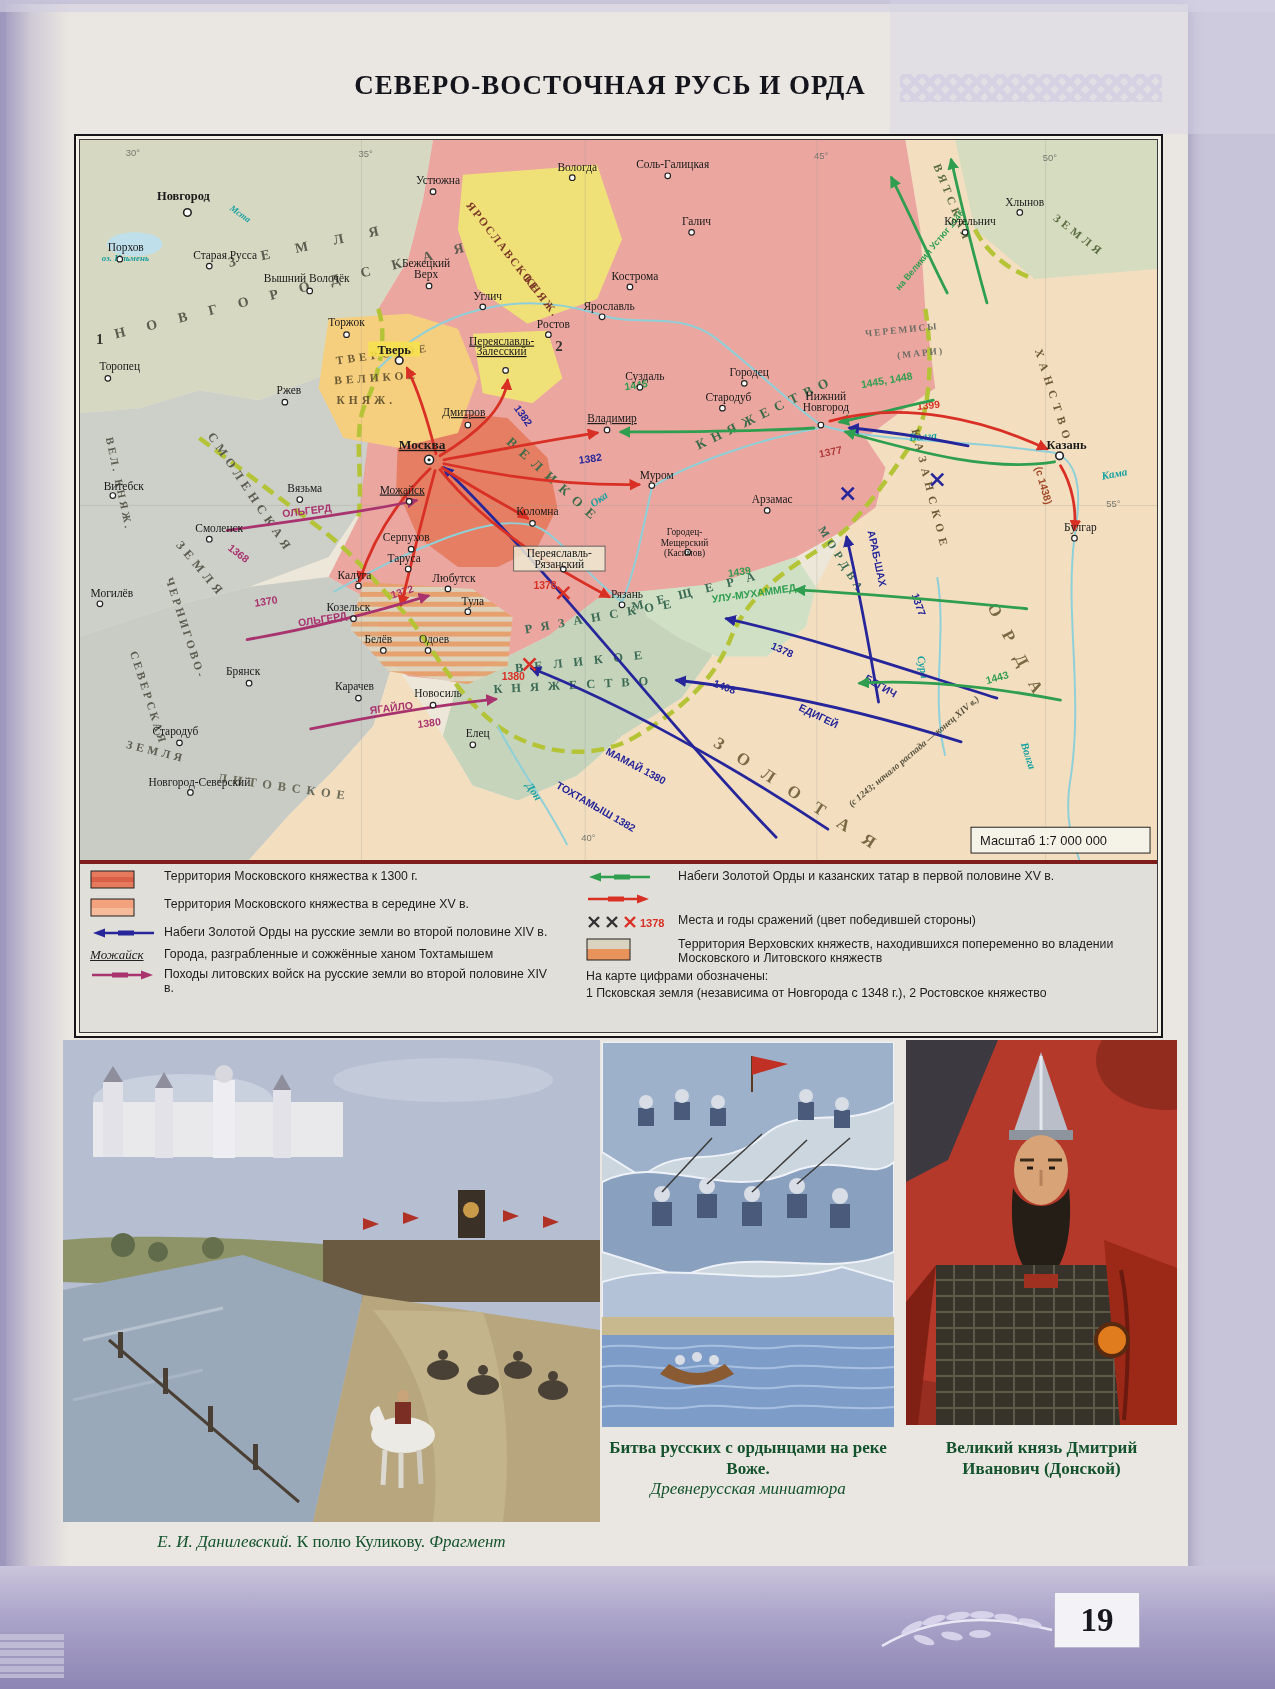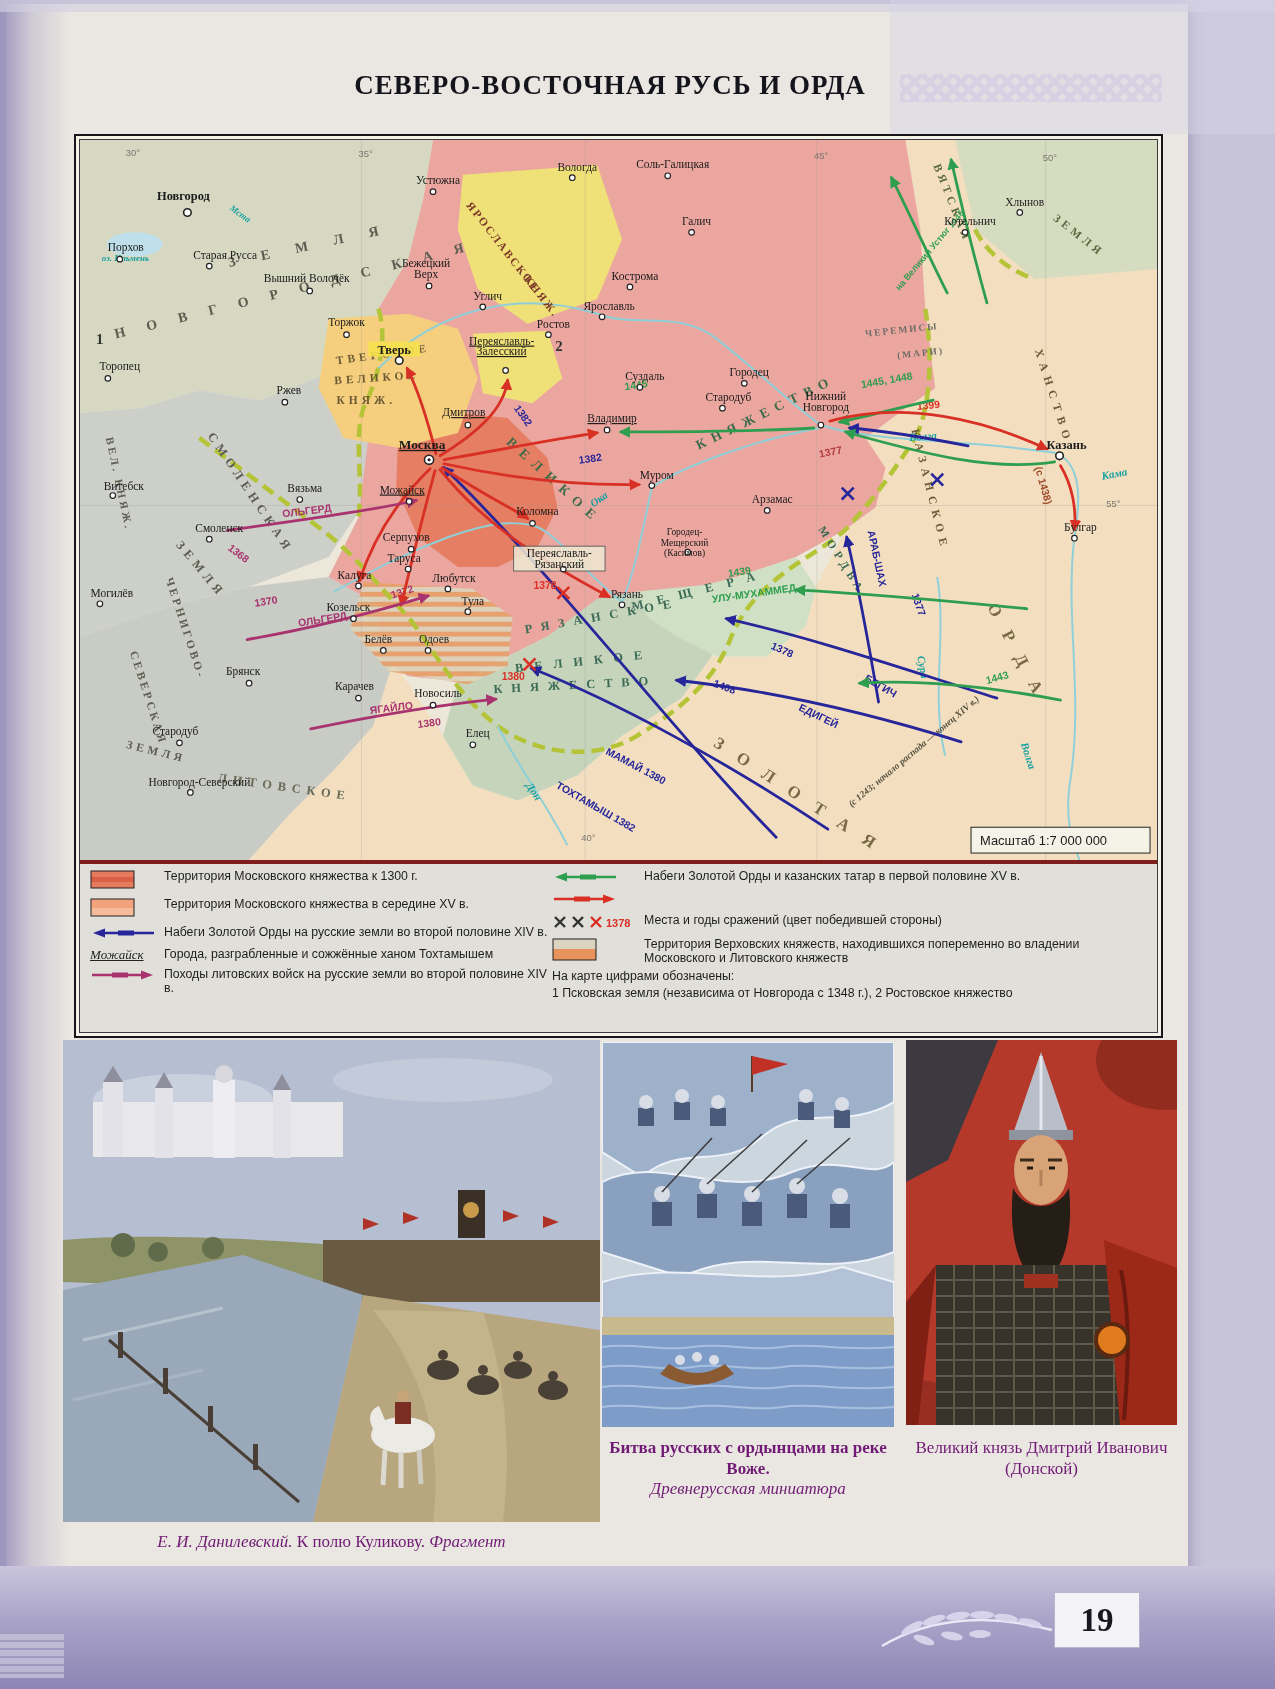--- a/index.html
+++ b/index.html
@@ -18,31 +18,31 @@
                  repeating-linear-gradient(-45deg,#cfcbe4 0 5px,transparent 5px 11px)}
   
   #map-frame{left:74px;top:134px;width:1089px;height:904px;box-sizing:border-box;
       border:2px solid #15151a;padding:3px;background:#f4f1e6}
   #map-inner{width:100%;height:100%;box-sizing:border-box;border:1px solid #3a3a40;position:relative;overflow:hidden;background:#ece7d8}
   #map-svg{display:block}
   
   #legend{position:relative;height:169px;background:#e0dfd9;border-top:4px solid #7f1d1d;font-size:12.3px;color:#1d1d1d;line-height:1.14}
   .leg-col{position:absolute;top:5px}
   #legend-left{left:10px;width:470px}
-  #legend-right{left:472px;width:578px}
+  #legend-right{left:506px;width:578px}
   .leg-row{display:flex;align-items:flex-start;margin-bottom:4px}
   .leg-sym{flex:none;width:74px;padding-top:1px}
   #legend-right .leg-sym{width:92px}
   .leg-txt{flex:1}
   .mozh{font-family:"Liberation Serif",serif;font-style:italic;text-decoration:underline;font-size:13px;color:#222}
   .leg-note{margin-top:3px}
   
   .fig{overflow:hidden;background:#888}
   .fig svg{display:block}
-  .caption{font-family:"Liberation Serif",serif;font-size:17px;color:#701a75;text-align:center;line-height:1.22}
+  .caption{font-family:"Liberation Serif",serif;font-size:17px;color:#14532d;text-align:center;line-height:1.22}
   
   #band{left:0;top:1566px;width:1275px;height:123px;
      background:linear-gradient(180deg,#cac5dc 0%,#a9a2c8 45%,#8d85b4 100%)}
   #numbox{left:1054px;top:1592px;width:84px;height:54px;background:#f3f2f6;
      border:1px solid #b9b4cc;display:flex;align-items:center;justify-content:center;
      font-family:"Liberation Serif",serif;font-weight:bold;font-size:33px;color:#17171f}
   #pages-edge{left:0;top:1632px;width:64px;height:46px;opacity:.7;
      background:repeating-linear-gradient(180deg,#a39cc0 0 2px,#cdc9dd 2px 8px)}
 </style>
 </head>
@@ -667,21 +667,21 @@
       <path d="M30,240 H238 M30,256 H238 M30,272 H238 M30,288 H238 M30,304 H238 M30,320 H238 M30,336 H238 M30,352 H238 M30,368 H238"></path>
       <path d="M48,225 V385 M68,225 V385 M88,225 V385 M108,225 V385 M128,225 V385 M148,225 V385 M168,225 V385 M188,225 V385 M208,225 V385 M228,225 V385"></path>
     </g>
     <polygon points="198,200 271,228 271,385 214,385" fill="#9c2818"></polygon>
     <path d="M215,230 C225,280 222,330 218,380" stroke="#6b1a10" stroke-width="4" fill="none"></path>
     <polygon points="30,225 12,385 0,385 0,262" fill="#802015"></polygon>
     <circle cx="206" cy="300" r="16" fill="#e07b1e" stroke="#5a2a10" stroke-width="4"></circle>
     <rect x="118" y="234" width="34" height="14" fill="#a03020"></rect>
   </svg>
 </div>
-<div class="abs caption" style="left:906px;top:1438px;width:271px"><span style="font-weight: normal;">Великий князь Дмитрий Иванович (Донской)</span></div>
+<div class="abs caption" style="left:906px;top:1438px;width:271px"><span style="font-weight: bold;">Великий князь Дмитрий Иванович (Донской)</span></div>
 
 <div class="abs" id="band"></div>
 <svg class="abs" style="left:872px;top:1596px" width="190" height="60">
   <path d="M10,50 C60,20 120,18 180,34" stroke="#e9e7f4" stroke-width="2.5" fill="none"></path>
   <g fill="#dcd8ee" opacity="0.9">
     <ellipse cx="40" cy="32" rx="12" ry="4" transform="rotate(-30 40 32)"></ellipse>
     <ellipse cx="62" cy="24" rx="12" ry="4" transform="rotate(-18 62 24)"></ellipse>
     <ellipse cx="86" cy="20" rx="12" ry="4" transform="rotate(-8 86 20)"></ellipse>
     <ellipse cx="110" cy="19" rx="12" ry="4"></ellipse>
     <ellipse cx="134" cy="22" rx="12" ry="4" transform="rotate(8 134 22)"></ellipse>

